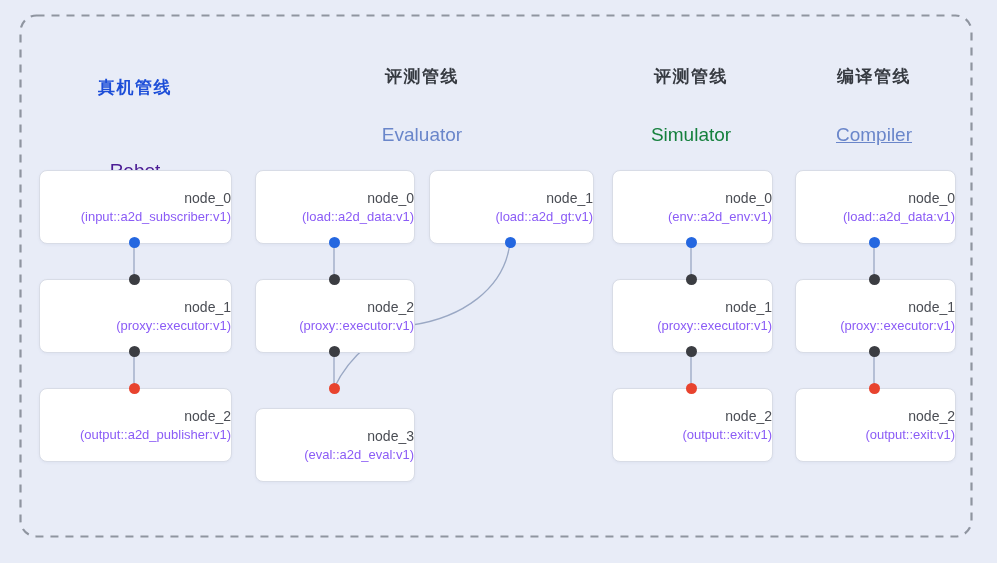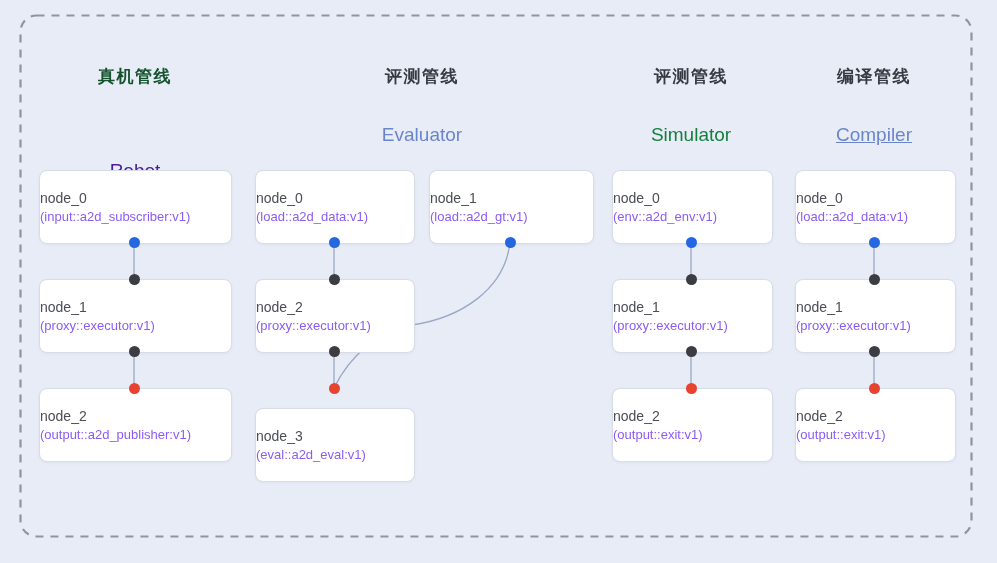--- a/index.html
+++ b/index.html
@@ -12,21 +12,21 @@
     position:absolute;top:65px;transform:translateX(-50%);
     font-size:17px;font-weight:700;letter-spacing:1.5px;z-index:2;white-space:nowrap;
   }
   .title-en{
     position:absolute;top:124px;transform:translateX(-50%);
     font-size:19px;font-weight:400;z-index:2;white-space:nowrap;
   }
   .node-card{
     position:absolute;z-index:2;background:#ffffff;
     border:1px solid #d8dce6;border-radius:8px;
-    display:flex;flex-direction:column;align-items:flex-start;justify-content:center;
+    display:flex;flex-direction:column;align-items:flex-end;justify-content:center;
     gap:5px;box-shadow:0 1px 3px rgba(70,90,140,0.06);
   }
   .node-name{font-size:14px;color:#4a4d54;line-height:1;}
   .node-type{font-size:13px;color:#8b5cf6;line-height:1;}
   .port{
     position:absolute;z-index:3;width:11px;height:11px;border-radius:50%;
   }
 </style>
 </head>
 <body>
@@ -38,21 +38,21 @@
       <path d="M134 351 L134 388" fill="none" stroke="#9aa8c4" stroke-width="1.3"></path>
       <path d="M334 242 L334 279" fill="none" stroke="#9aa8c4" stroke-width="1.3"></path>
       <path d="M334 351 L334 388" fill="none" stroke="#9aa8c4" stroke-width="1.3"></path>
       <path d="M510 242 C505 290 460 318 412 325 C380 330 350 355 334 388" fill="none" stroke="#9aa8c4" stroke-width="1.3"></path>
       <path d="M691 242 L691 279" fill="none" stroke="#9aa8c4" stroke-width="1.3"></path>
       <path d="M691 351 L691 388" fill="none" stroke="#9aa8c4" stroke-width="1.3"></path>
       <path d="M874 242 L874 279" fill="none" stroke="#9aa8c4" stroke-width="1.3"></path>
       <path d="M874 351 L874 388" fill="none" stroke="#9aa8c4" stroke-width="1.3"></path>
     </svg>
   <div id="node-layer">
-      <div class="title-cn" style="left: 135px; color: #14532d;">真机管线</div>
+      <div class="title-cn" style="left: 135px; color: #1d4ed8; margin-top: 11px;">真机管线</div>
       <div class="title-en" style="left: 135px; color: #4c1d95; margin-top: 36px;">Robot</div>
       <div class="node-card" style="left: 39px; top: 170px; width: 191px; height: 72px;">
         <span class="node-name">node_0</span>
         <span class="node-type">(input::a2d_subscriber:v1)</span>
       </div>
       <div class="node-card" style="left: 39px; top: 279px; width: 191px; height: 72px;">
         <span class="node-name">node_1</span>
         <span class="node-type">(proxy::executor:v1)</span>
       </div>
       <div class="node-card" style="left: 39px; top: 388px; width: 191px; height: 72px;">

